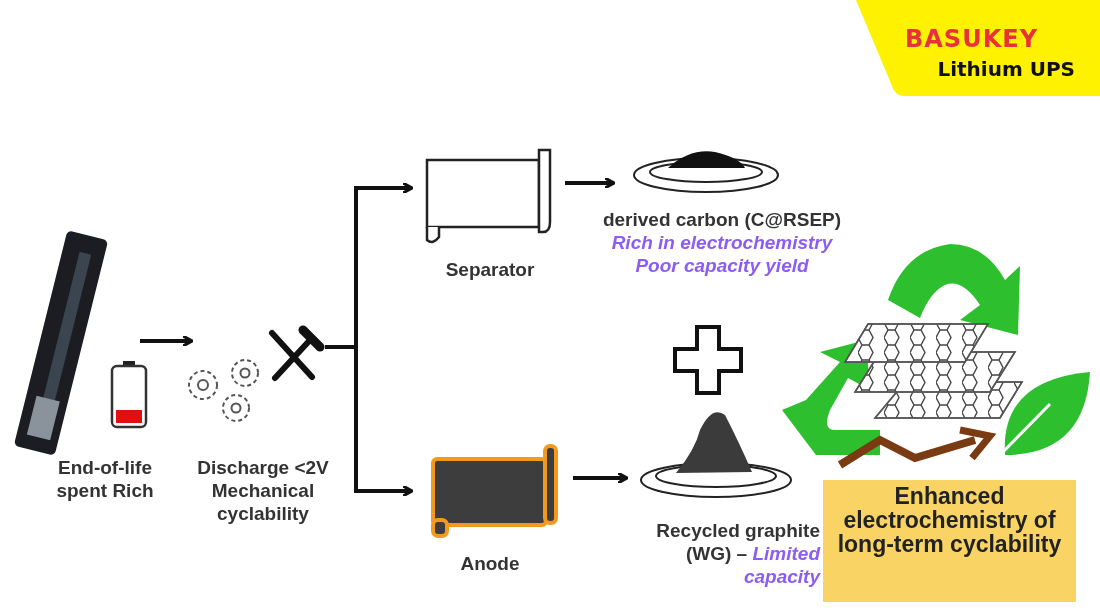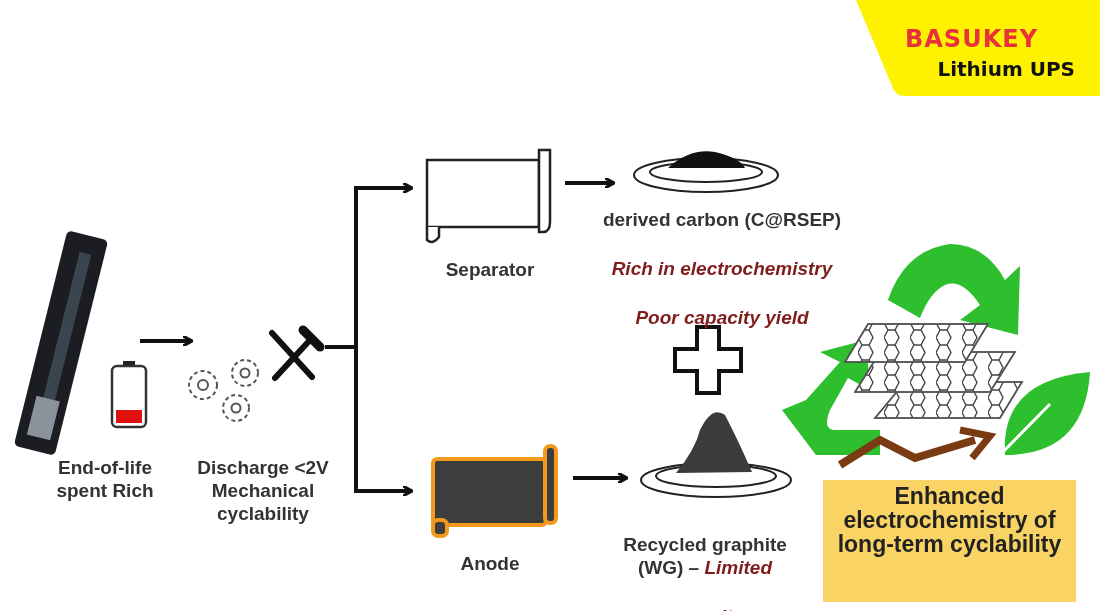--- a/index.html
+++ b/index.html
@@ -1,19 +1,19 @@
 <!DOCTYPE html>
 <html><head>
 <meta charset="utf-8">
 <style>
   html,body{margin:0;padding:0;}
   body{width:1100px;height:611px;background:#ffffff;position:relative;overflow:hidden;font-family:"Liberation Sans",sans-serif;}
   #diagram{position:absolute;left:0;top:0;width:1100px;height:611px;}
   .lbl{position:absolute;text-align:center;font-weight:bold;color:#333333;font-size:19px;line-height:23px;font-family:"Liberation Sans",sans-serif;}
-  .blue{color:#7f1d1d;font-style:italic;margin-top:26px;}
+  .blue{color:#8b5cf6;font-style:italic;}
   #brand-name{position:absolute;left:905px;top:22px;width:170px;font-family:"DejaVu Sans",sans-serif;font-weight:bold;font-size:24px;letter-spacing:1px;color:#e8313a;line-height:34px;}
   #brand-sub{position:absolute;left:905px;top:57px;width:170px;text-align:right;font-family:"DejaVu Sans",sans-serif;font-weight:bold;font-size:20px;color:#111111;line-height:24px;}
   #result-box{position:absolute;left:823px;top:480px;width:253px;height:122px;background:#f9d464;}
   #result-text{position:absolute;left:823px;top:484px;width:253px;font-size:23px;line-height:24px;color:#222;text-align:center;font-weight:bold;}
 </style>
 </head>
 <body>
 
 <svg id="diagram" viewBox="0 0 1100 611" xmlns="http://www.w3.org/2000/svg">
   <defs>
@@ -134,21 +134,21 @@
 <div class="lbl" style="left:420px;top:258px;width:140px;">Separator</div>
 
 <div class="lbl" style="left:420px;top:552px;width:140px;">Anode</div>
 
 <div class="lbl" style="left:572px;top:208px;width:300px;">
   <div>derived carbon (C@RSEP)</div>
   <div class="blue">Rich in electrochemistry</div>
   <div class="blue">Poor capacity yield</div>
 </div>
 
-<div class="lbl" style="left:590px;top:533px;width:230px;">
+<div class="lbl" style="left:590px;top:519px;width:230px;text-align:right;">
   <div>Recycled graphite</div>
   <div><span>(WG) – </span><span class="blue">Limited</span></div>
   <div class="blue">capacity</div>
 </div>
 
 <div id="result-box"></div>
 <div id="result-text">
   <div>Enhanced</div>
   <div>electrochemistry of</div>
   <div>long-term cyclability</div>

